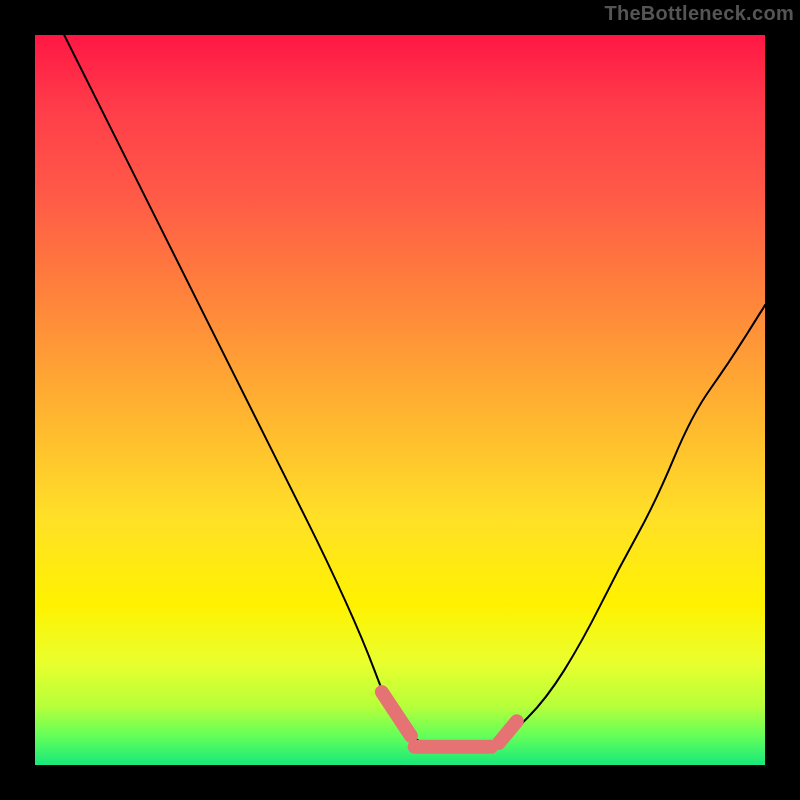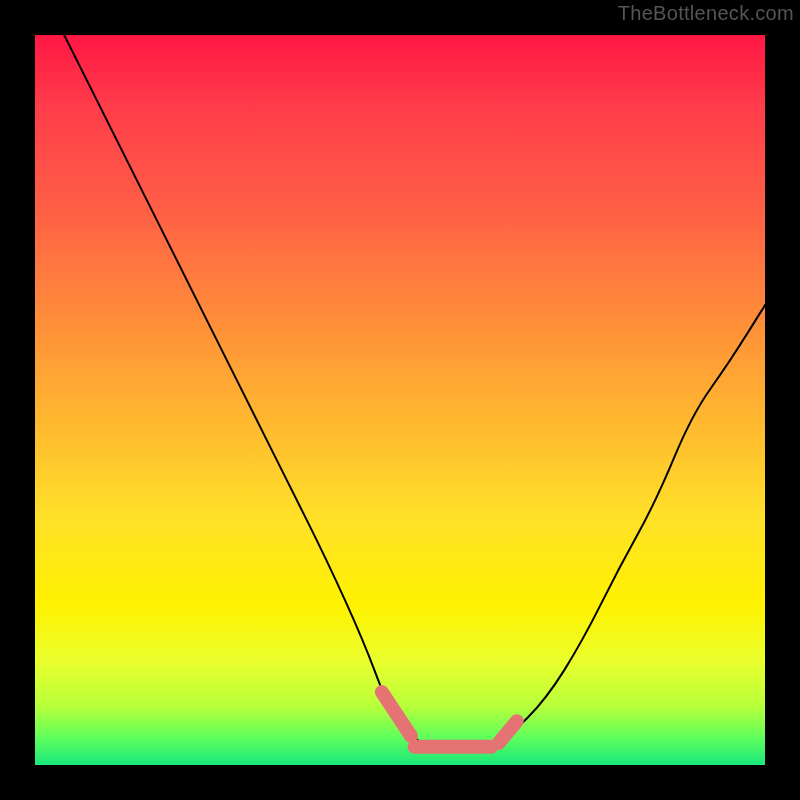--- a/index.html
+++ b/index.html
@@ -16,21 +16,21 @@
     width: 800px;
     height: 800px;
     background: #000;
   }
   .watermark {
     position: absolute;
     top: 2px;
     right: 6px;
     color: #555;
     font-size: 20px;
-    font-weight: 400;
+    font-weight: 700;
     letter-spacing: 0.3px;
     user-select: none;
   }
   .plot-area {
     position: absolute;
     left: 35px;
     top: 35px;
     width: 730px;
     height: 730px;
     

